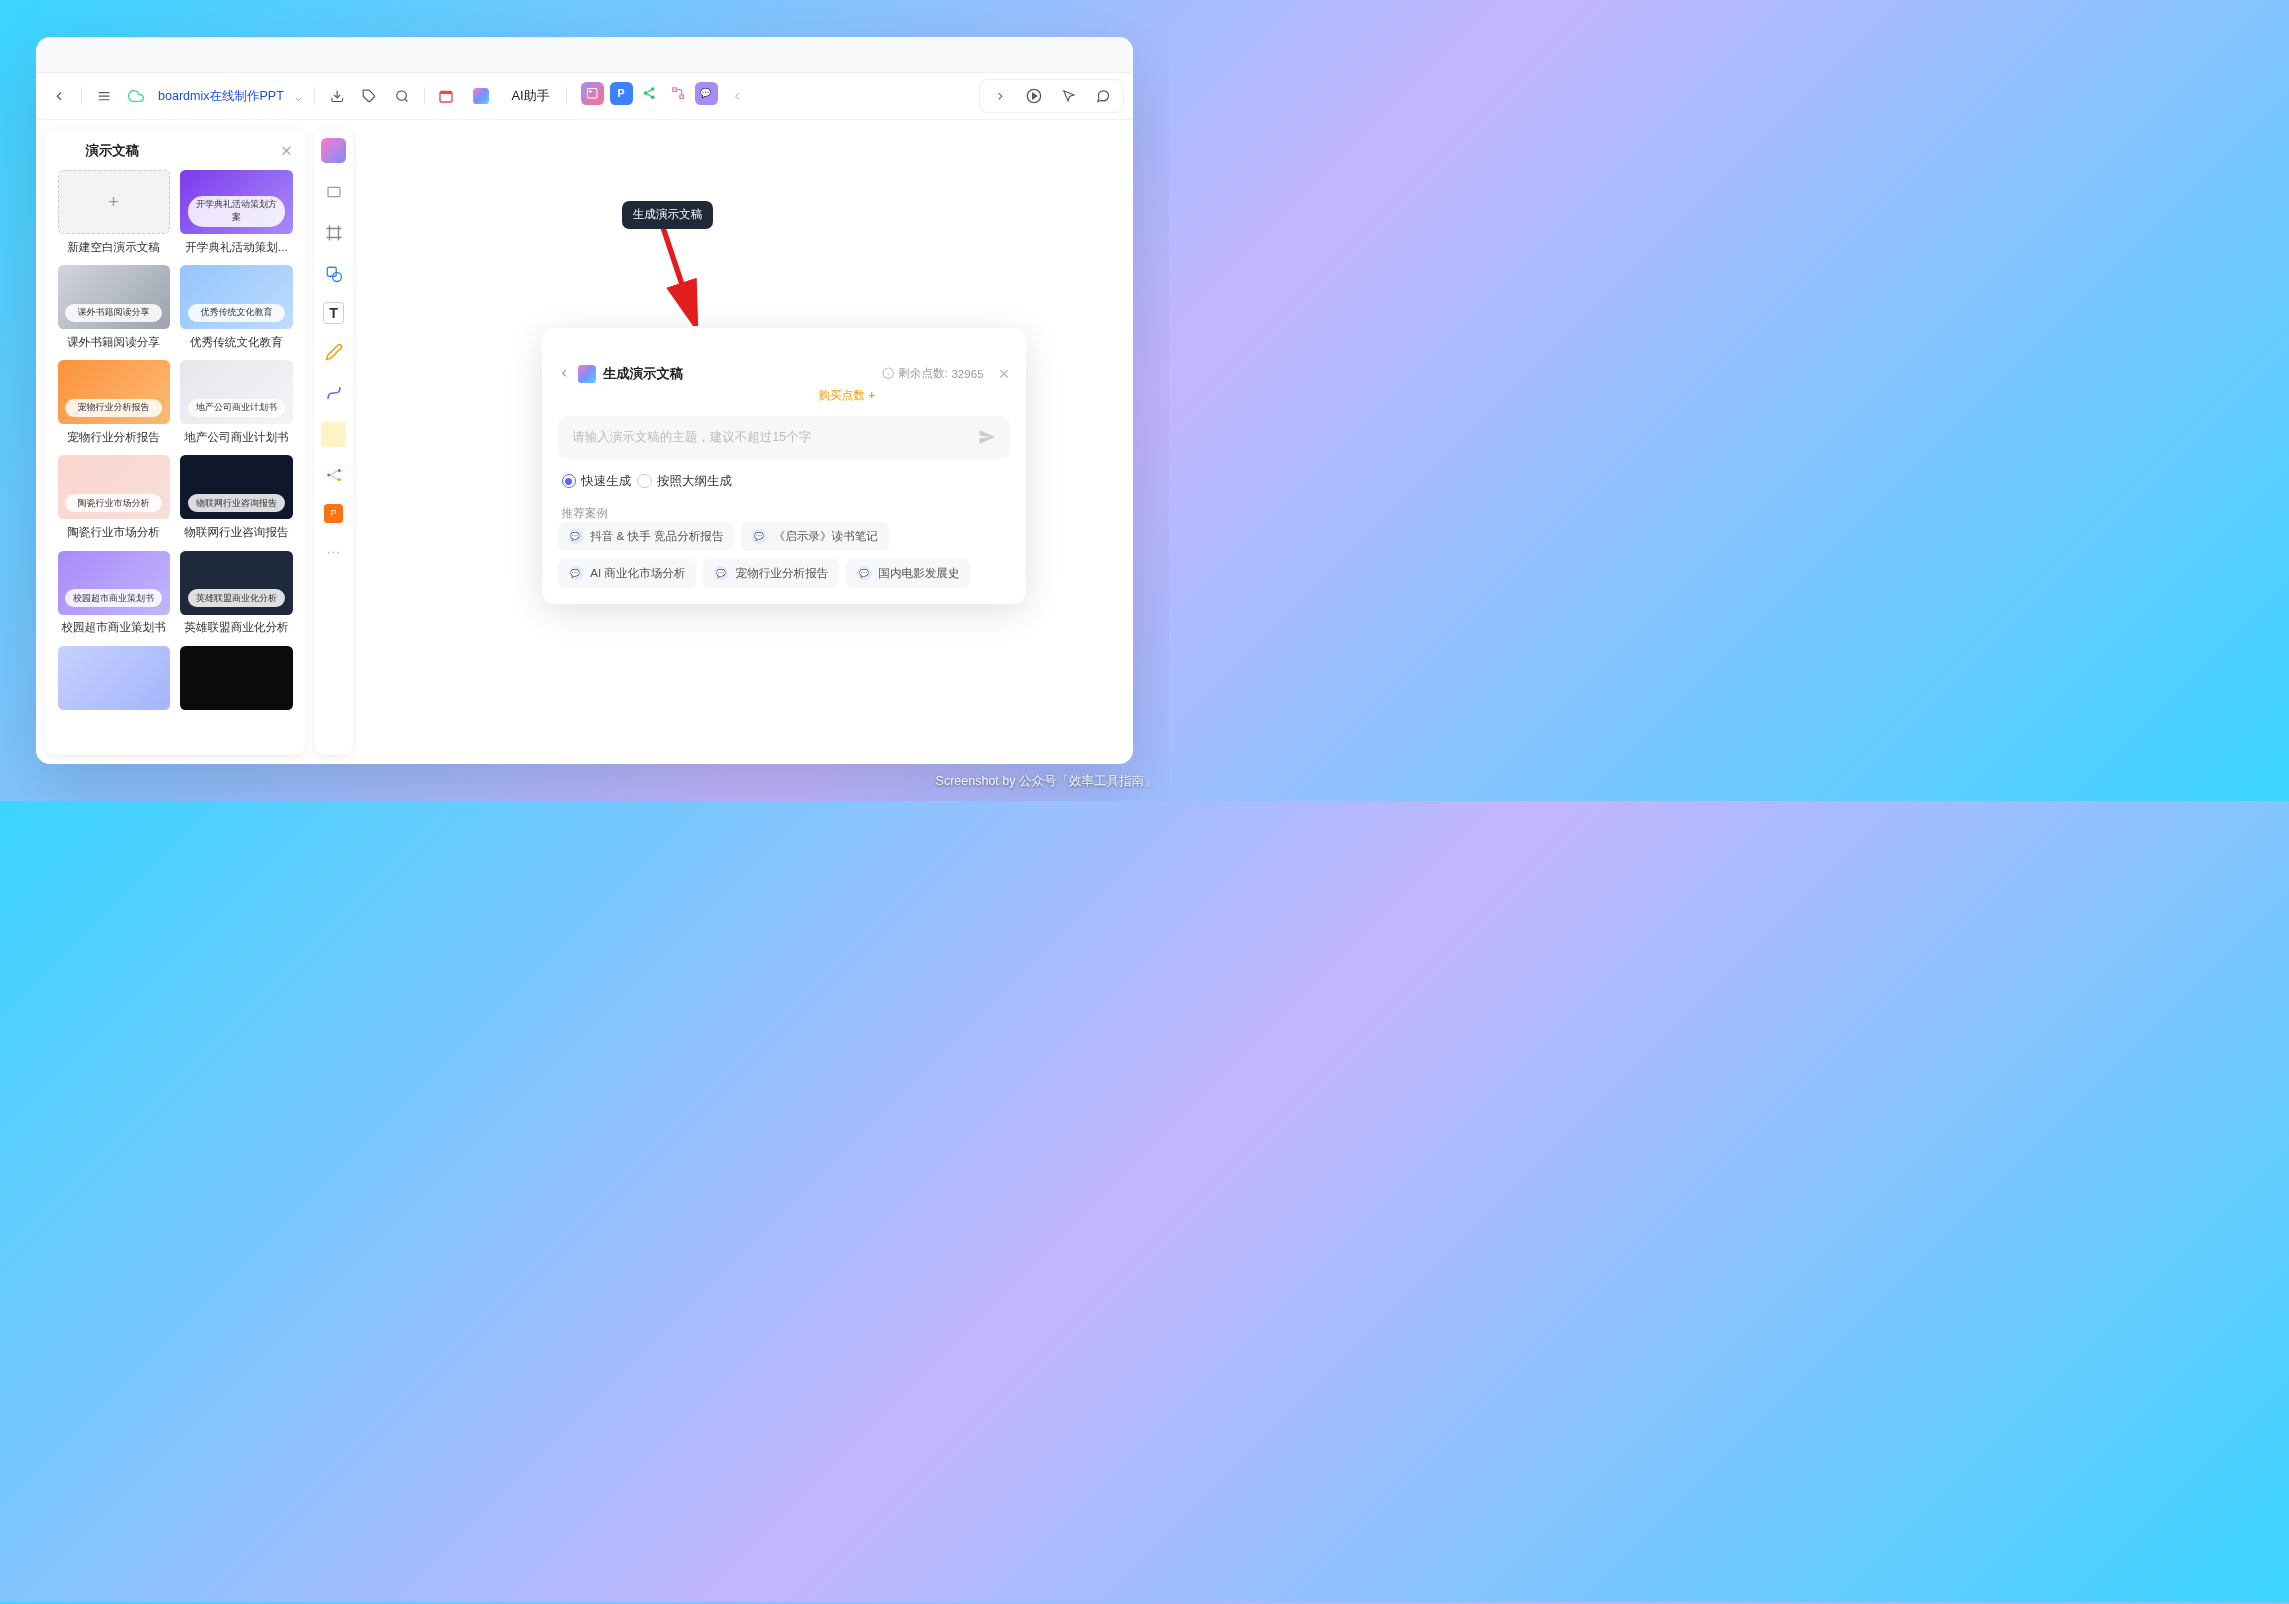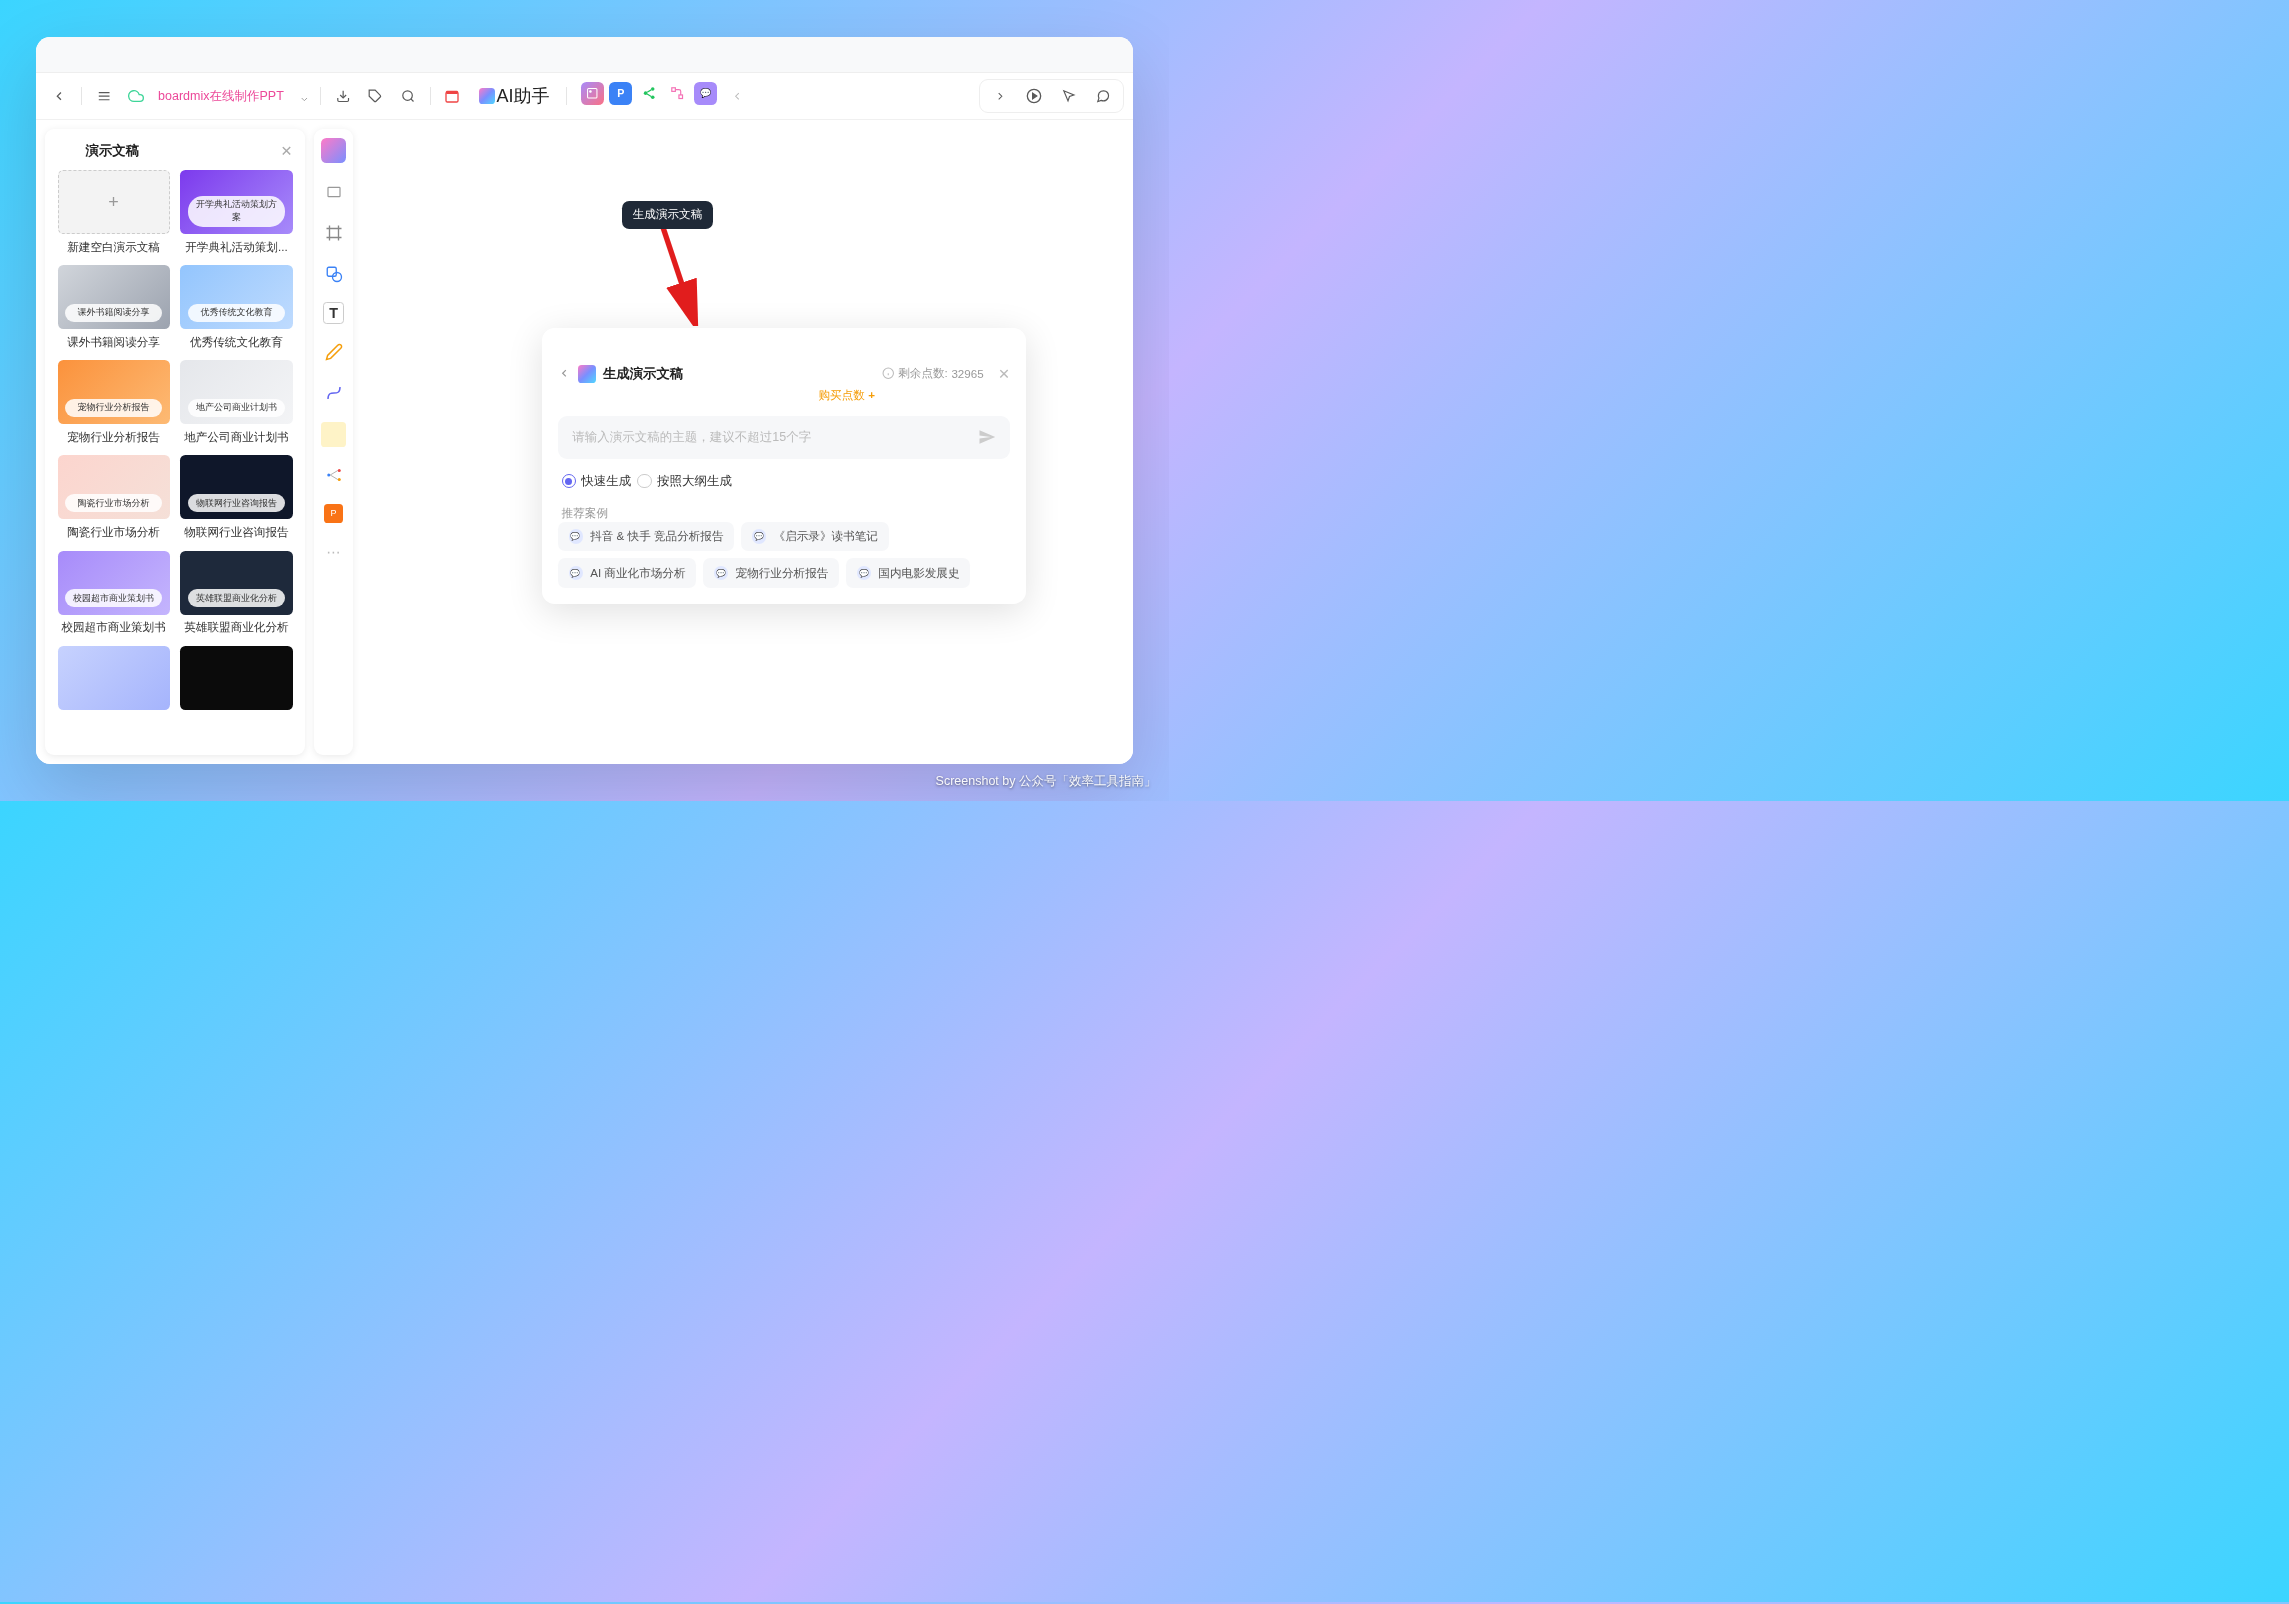--- a/index.html
+++ b/index.html
@@ -51,32 +51,32 @@
     }
     .tb-sep {
       width: 0.9px;
       height: 18px;
       background: #e5e5e5;
       margin: 0 3.6px;
     }
     .cloud-icon { color: #3dd598; }
     .doc-title {
       font-size: 12.5px;
-      color: #ec4899;
+      color: #1d4ed8;
       display: flex;
       align-items: flex-end;
-      gap: 15px;
+      gap: 9px;
       padding: 0 3.6px;
     }
     .ai-btn {
       display: flex;
       align-items: center;
-      gap: 1px;
+      gap: 22px;
       padding: 5.4px 9px;
-      font-size: 18px;
+      font-size: 13px;
       color: #222;
     }
     .ai-logo {
       width: 16px;
       height: 16px;
       background: linear-gradient(135deg, #ff7ac7, #7a8fff, #50d7ff);
       border-radius: 3.6px;
     }
     .tool-icons {
       display: flex;

